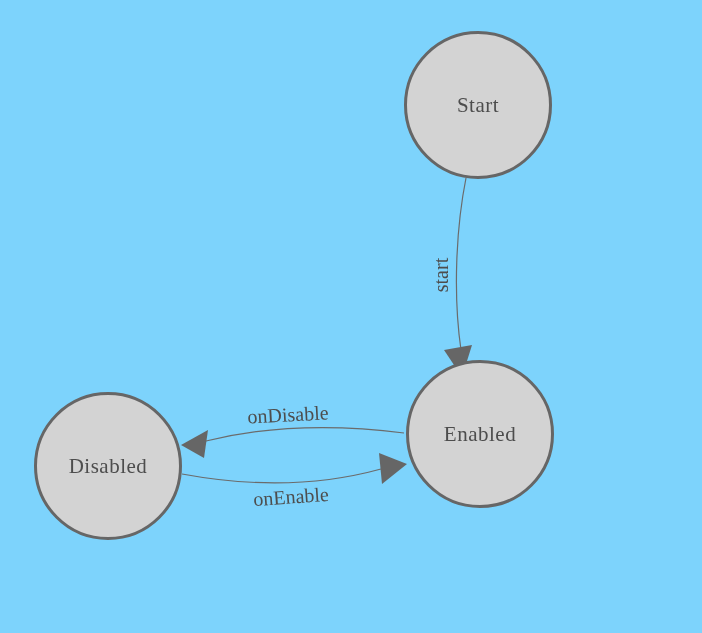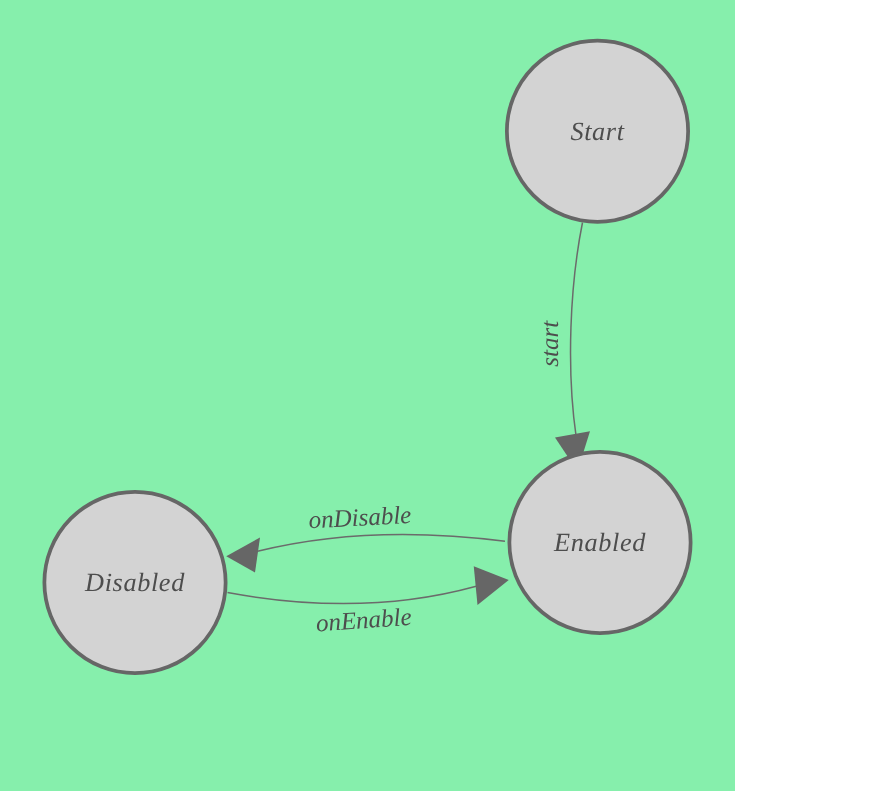--- a/index.html
+++ b/index.html
@@ -2,26 +2,25 @@
 <html><head>
 <meta charset="utf-8">
 <style>
   html, body {
     margin: 0;
     padding: 0;
     background: #ffffff;
   }
   #diagram-canvas {
     position: relative;
-    width: 588px;
+    width: 702px;
     height: 633px;
-    background: #86efac;
+    background: #7dd3fc;
     overflow: hidden;
     font-family: "Liberation Serif", serif;
-    font-style: italic;
   }
   #edges-layer {
     position: absolute;
     left: 0;
     top: 0;
     width: 702px;
     height: 633px;
   }
   .state-node {
     position: absolute;

